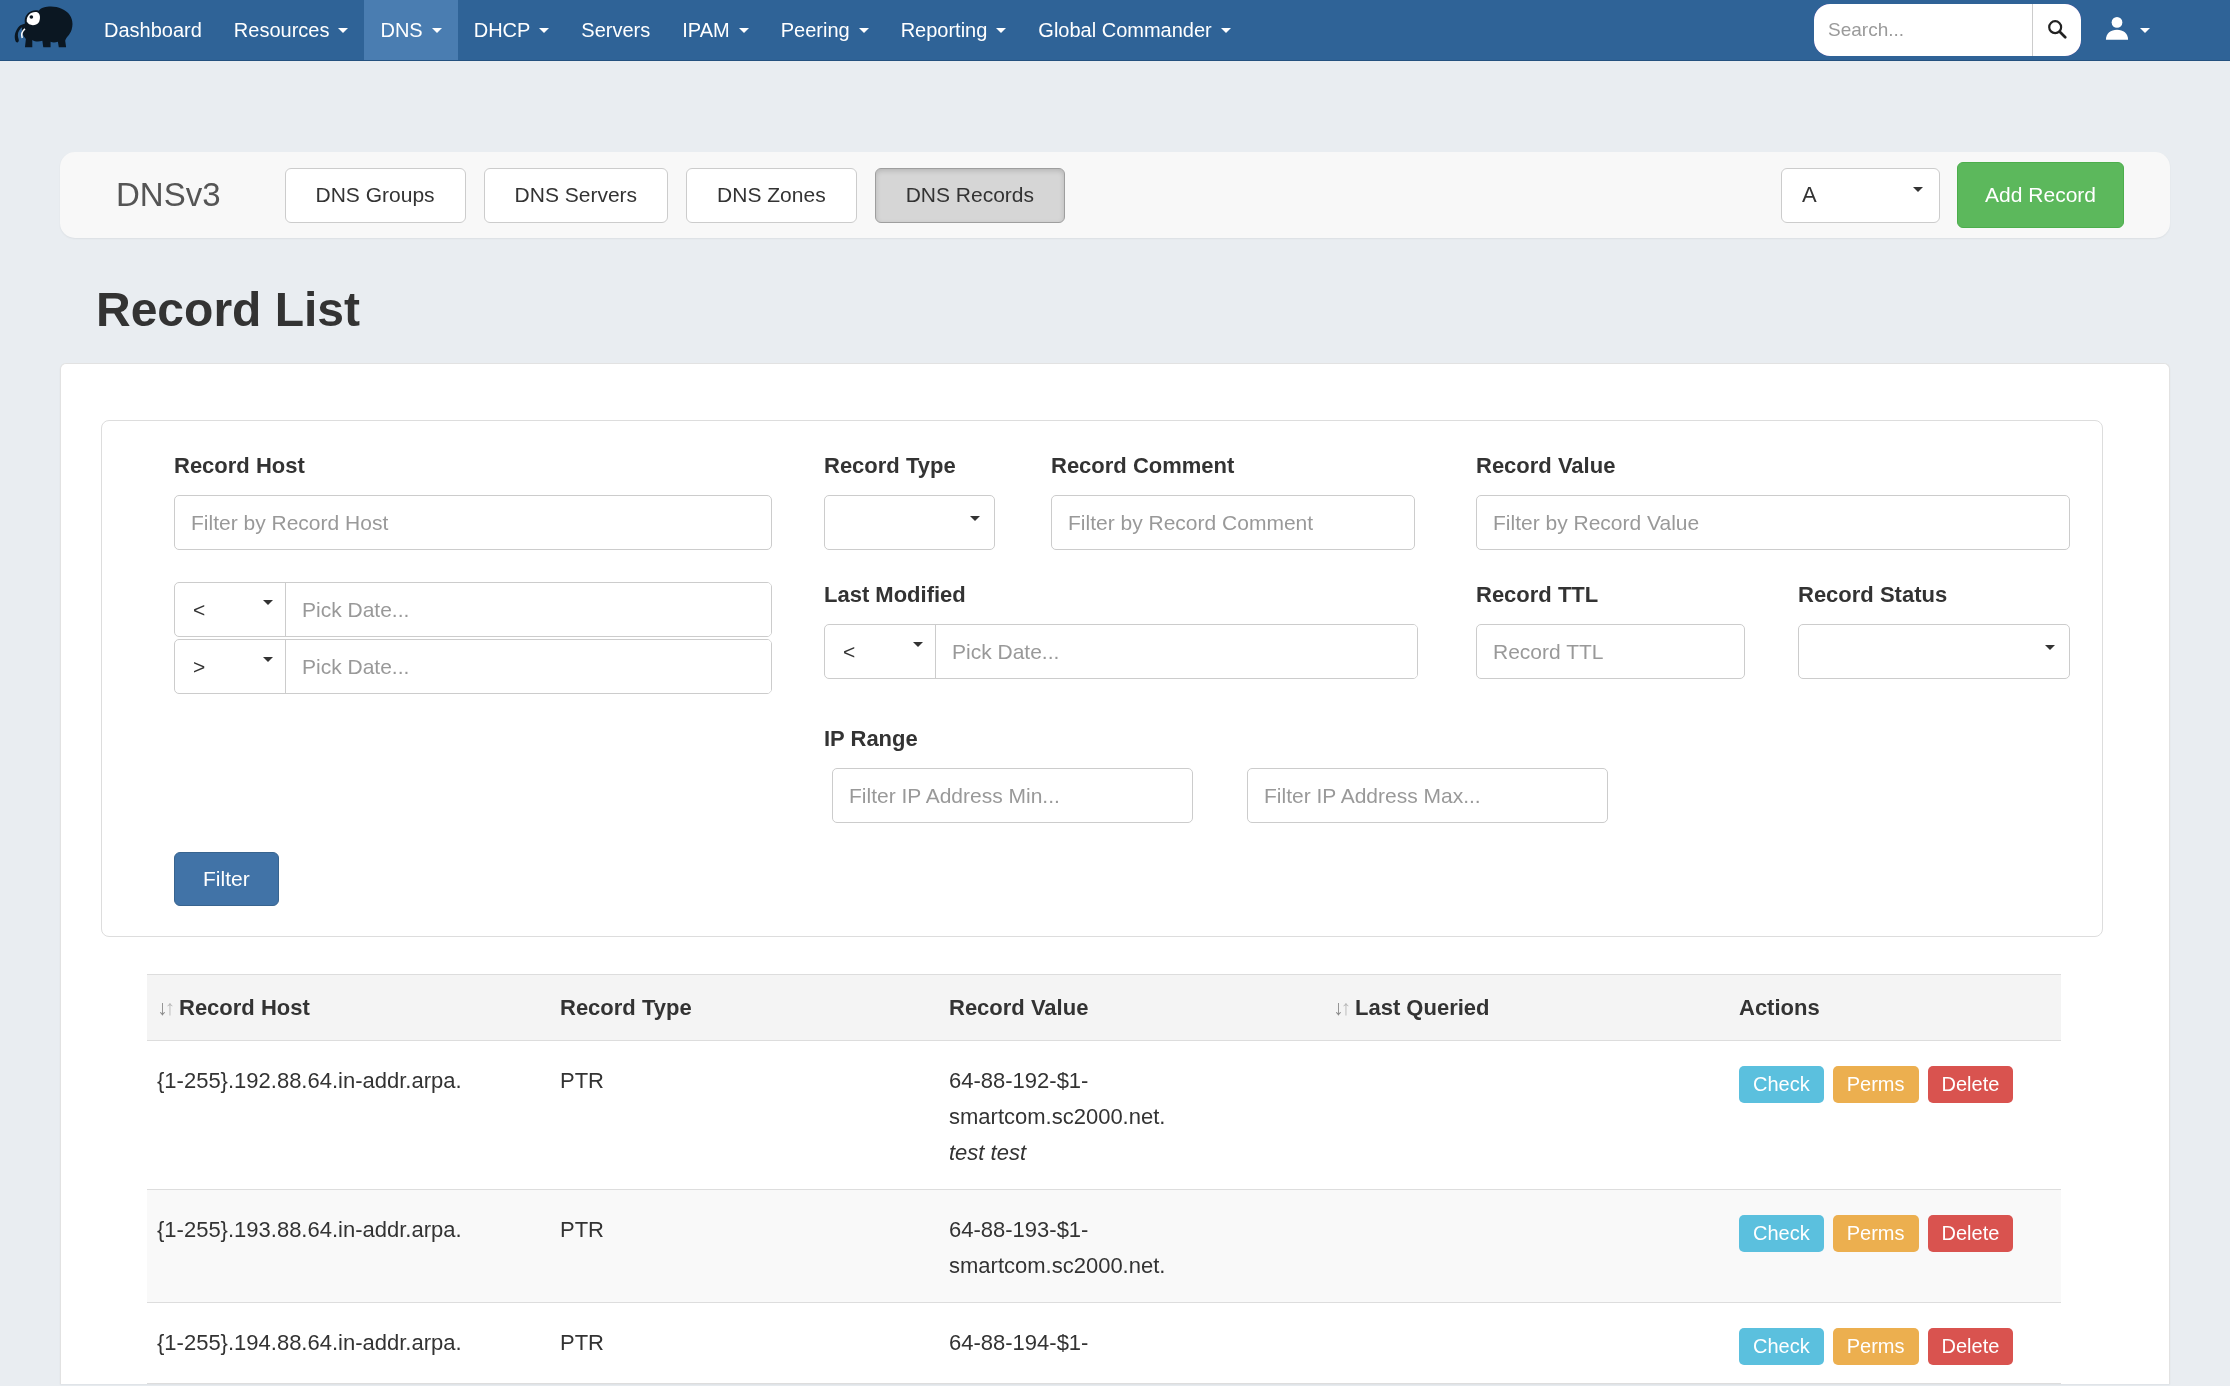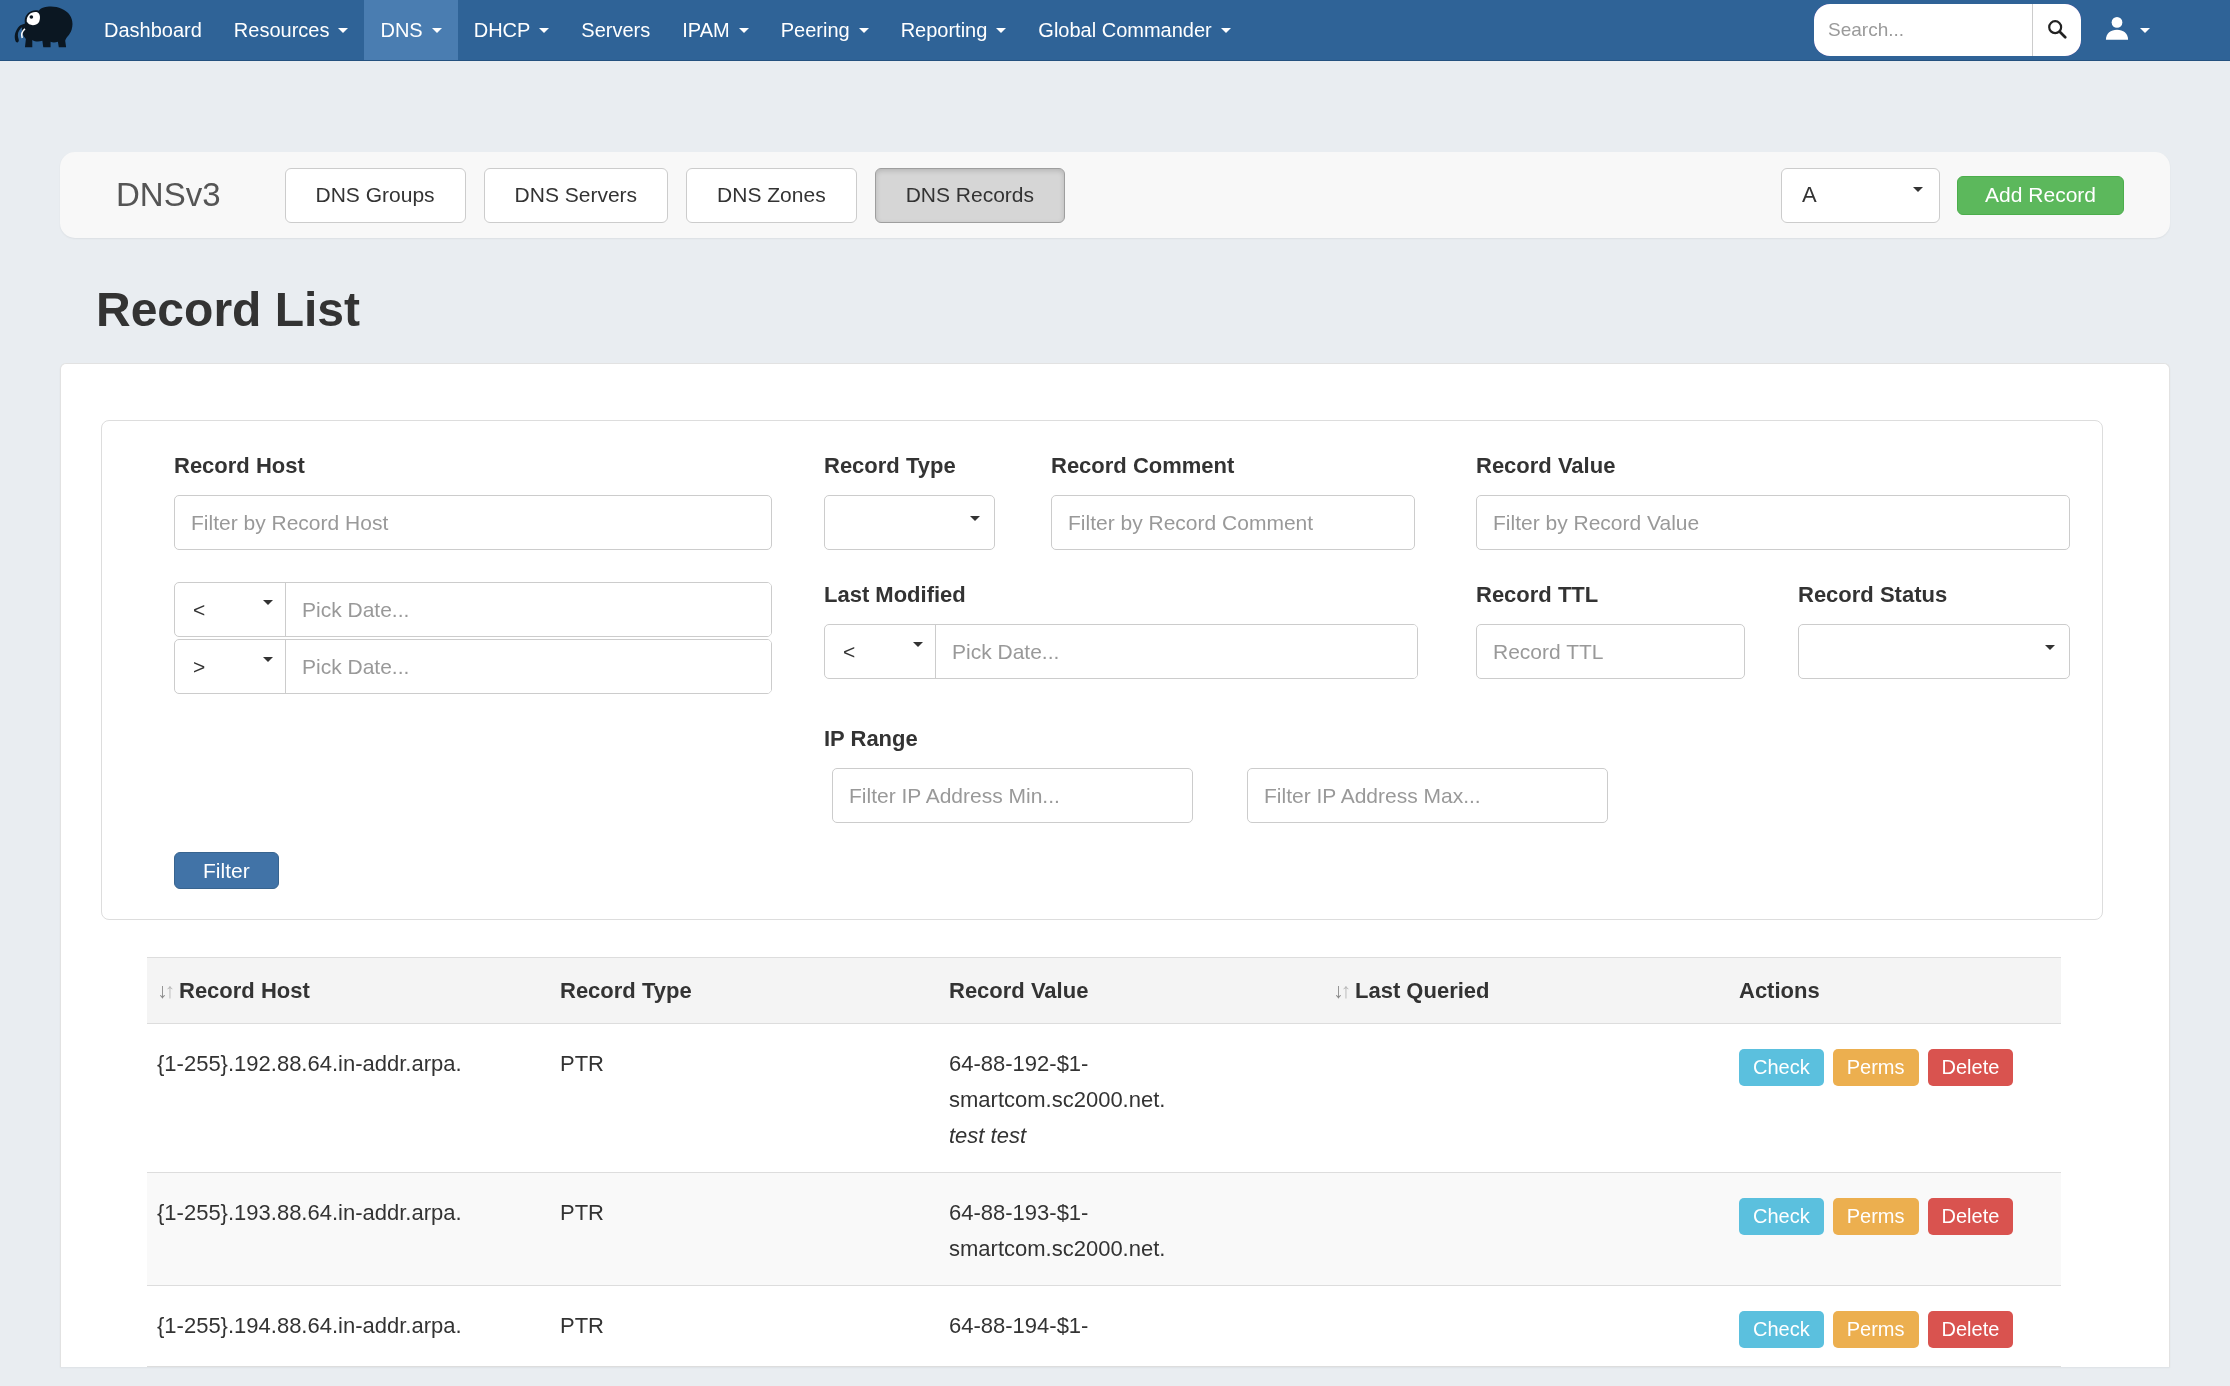--- a/index.html
+++ b/index.html
@@ -60,21 +60,21 @@
     box-shadow: inset 0 2px 5px rgba(0,0,0,.15);
   }
   .subheader-right { margin-left: auto; display: flex; align-items: center; gap: 17px; }
   .type-select {
     width: 159px; height: 55px; background: #fff; border: 1px solid #ccc;
     border-radius: 6px; display: flex; align-items: center; padding: 0 16px 0 20px;
     font-size: 22px; color: #333; cursor: pointer;
   }
   .type-select .caret-d { margin-left: auto; margin-top: -6px; }
   .btn-add {
-    height: 39px; padding: 0 27px; font-size: 21px; color: #fff;
+    height: 66px; padding: 0 27px; font-size: 21px; color: #fff;
     background: #5cb85c; border: 1px solid #4cae4c; border-radius: 6px;
     font-family: inherit; cursor: pointer;
   }
 
   
   .page-title { margin: 44px 60px 0 96px; font-size: 48px; font-weight: bold; color: #333; }
 
   
   .content-card {
     margin: 26px 60px 0; background: #fff; border: 1px solid #e2e2e2;
@@ -122,21 +122,21 @@
   .col-rc { width: 364px; flex: none; margin-left: 56px; }
   .col-rv { width: 594px; flex: none; margin-left: 61px; }
   .col-lm { width: 594px; flex: none; margin-left: 52px; }
   .col-ttl { width: 269px; flex: none; margin-left: 58px; }
   .col-st { width: 272px; flex: none; margin-left: 53px; }
   .col-ip { margin-left: 650px; }
   .ip-inputs { display: flex; gap: 54px; padding-left: 8px; }
   .ip-inputs .f-input { width: 361px; }
 
   .btn-filter {
-    margin-top: 29px; height: 37px; padding: 0 28px; font-size: 21px;
+    margin-top: 29px; height: 54px; padding: 0 28px; font-size: 21px;
     color: #fff; background: #4173a7; border: 1px solid #38648f; border-radius: 6px;
     font-family: inherit; cursor: pointer;
   }
 
   
   .records-table {
     margin: 37px 0 0 46px; width: 1914px; border-collapse: collapse;
     font-size: 22px; color: #333; table-layout: fixed;
   }
   .records-table col.c1 { width: 403px; }

